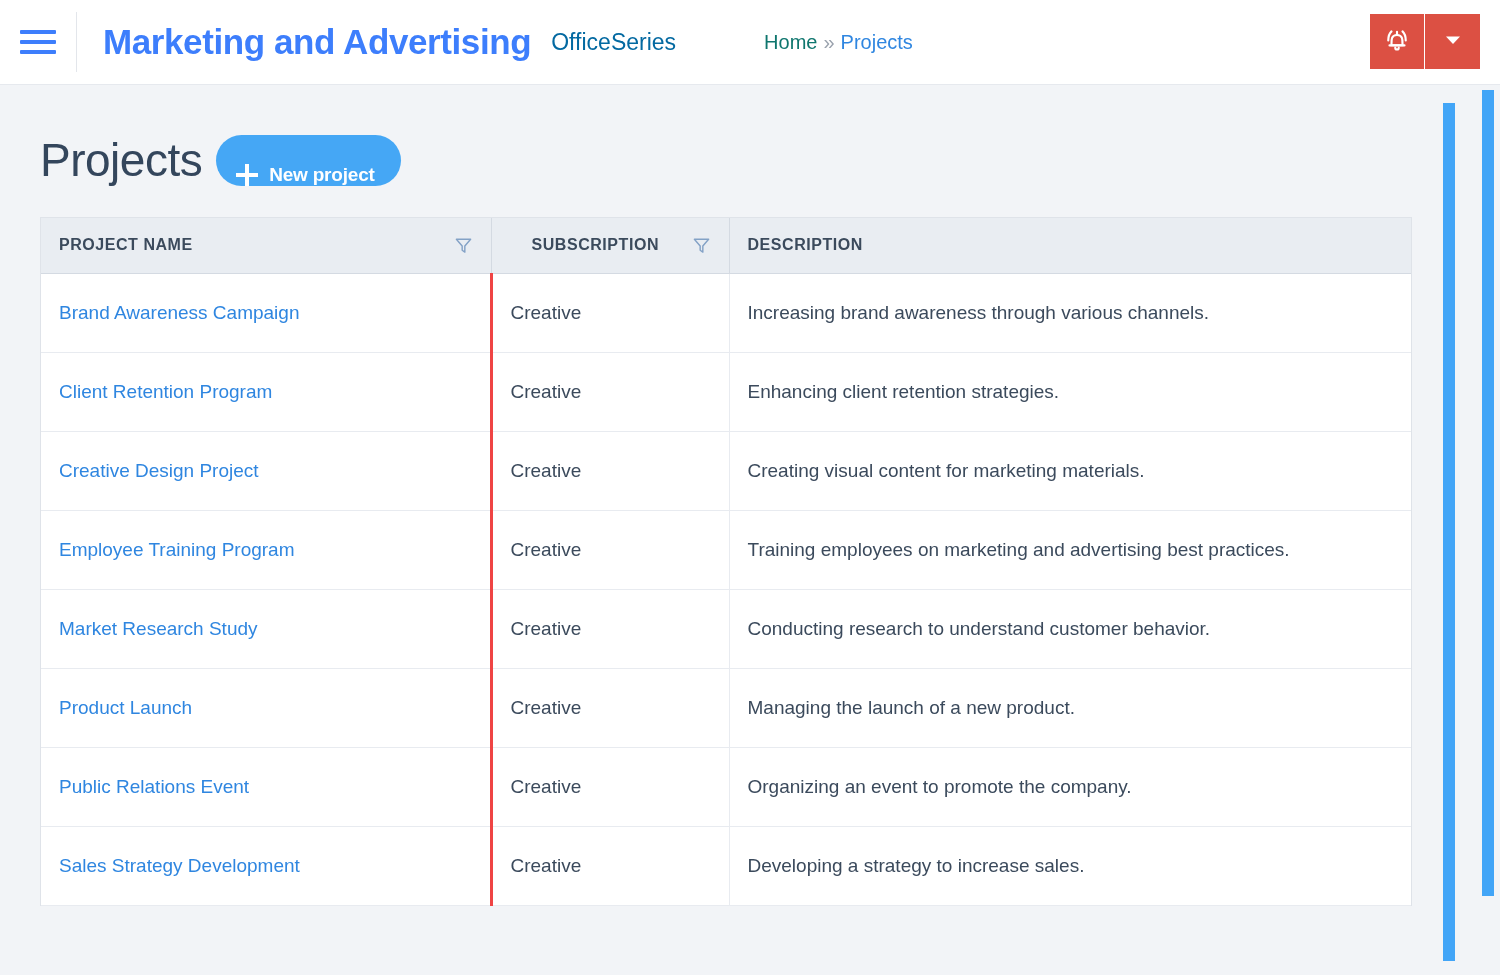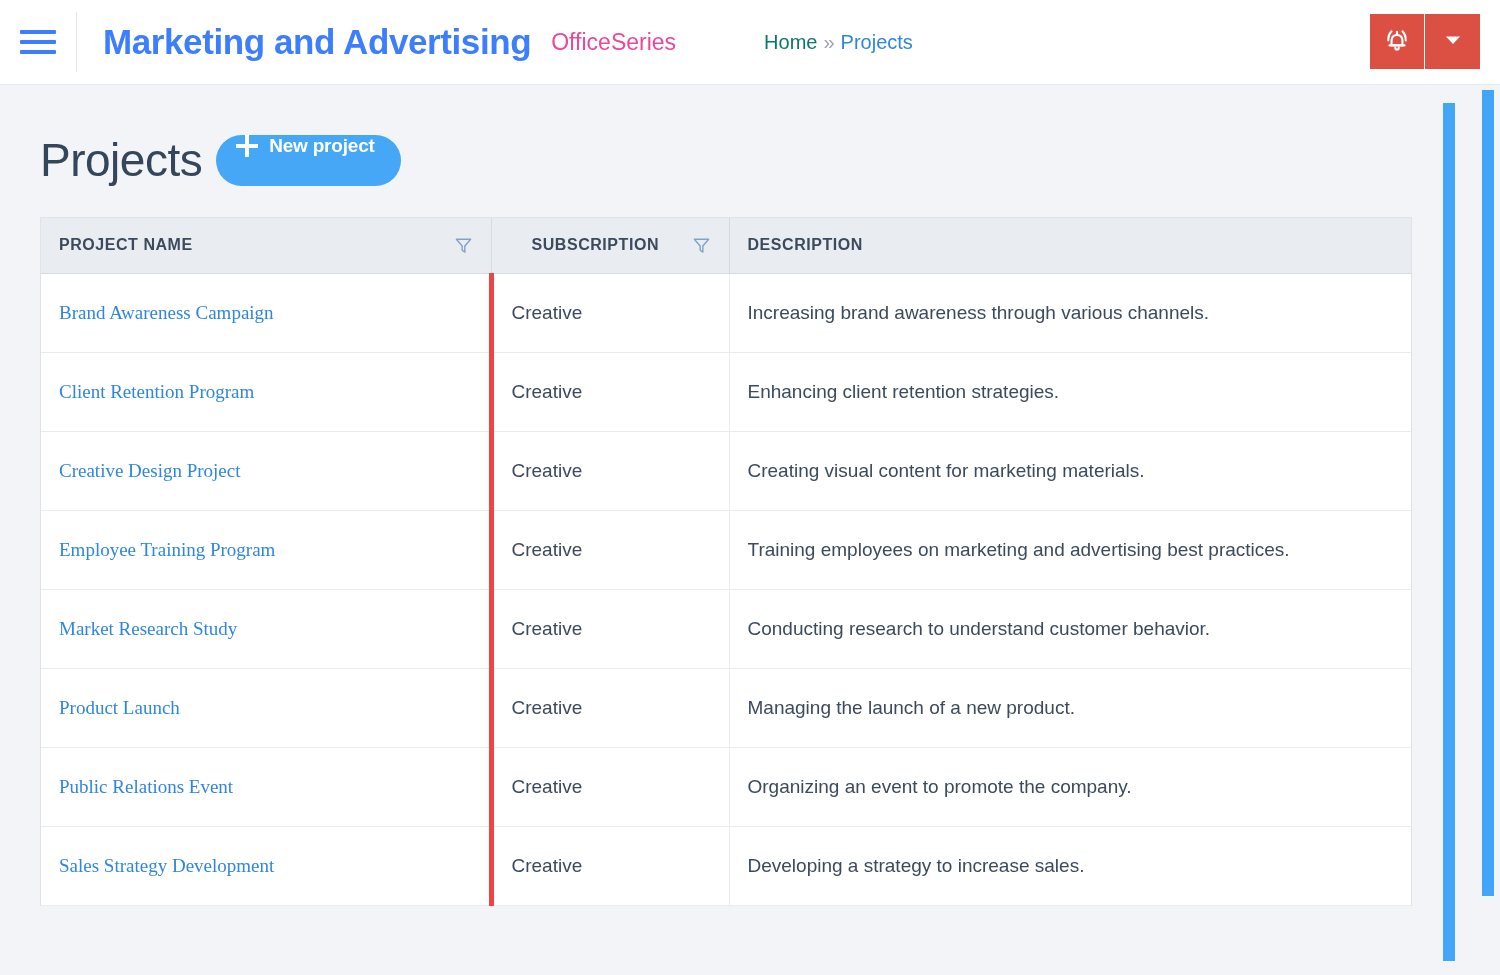--- a/index.html
+++ b/index.html
@@ -58,21 +58,21 @@
   .brand-title {
     font-size: 35px;
     font-weight: bold;
     color: #3d7efc;
     letter-spacing: -0.4px;
     white-space: nowrap;
   }
 
   .brand-sub {
     font-size: 23px;
-    color: #ec4899;
+    color: #0369a1;
     margin-left: 20px;
     white-space: nowrap;
   }
 
   .breadcrumb {
     margin-left: 88px;
     font-size: 20px;
     white-space: nowrap;
     display: flex;
     align-items: center;
@@ -123,21 +123,21 @@
   }
 
   .new-btn {
     background: #45a7f5;
     color: #ffffff;
     border: none;
     border-radius: 28px;
     height: 51px;
     padding: 0 26px 0 20px;
     display: inline-flex;
-    align-items: flex-start;
+    align-items: flex-end;
     gap: 11px;
     font-size: 19px;
     font-weight: bold;
     font-family: "Liberation Sans", sans-serif;
     cursor: pointer;
     letter-spacing: -0.2px;
   }
   .plus-icon {
     display: inline-block;
     position: relative;
@@ -196,21 +196,21 @@
   table.projects tbody td {
     height: 79px;
     padding: 0 18px;
     font-size: 19px;
     color: #3b4a5c;
     border-bottom: 1px solid #e8ebf0;
     vertical-align: middle;
     overflow: hidden;
     white-space: nowrap;
   }
-  table.projects tbody td.col-name { border-right: 5px solid #ef4444; font-family: Liberation Serif, serif; }
+  table.projects tbody td.col-name { border-right: 3px solid #ef4444; }
   table.projects tbody td.col-sub  { border-right: 1px solid #e8ebf0; }
 
   .project-link {
     color: #2f86e0;
     text-decoration: none;
     font-size: 19px;
     cursor: pointer;
   }
 
   

